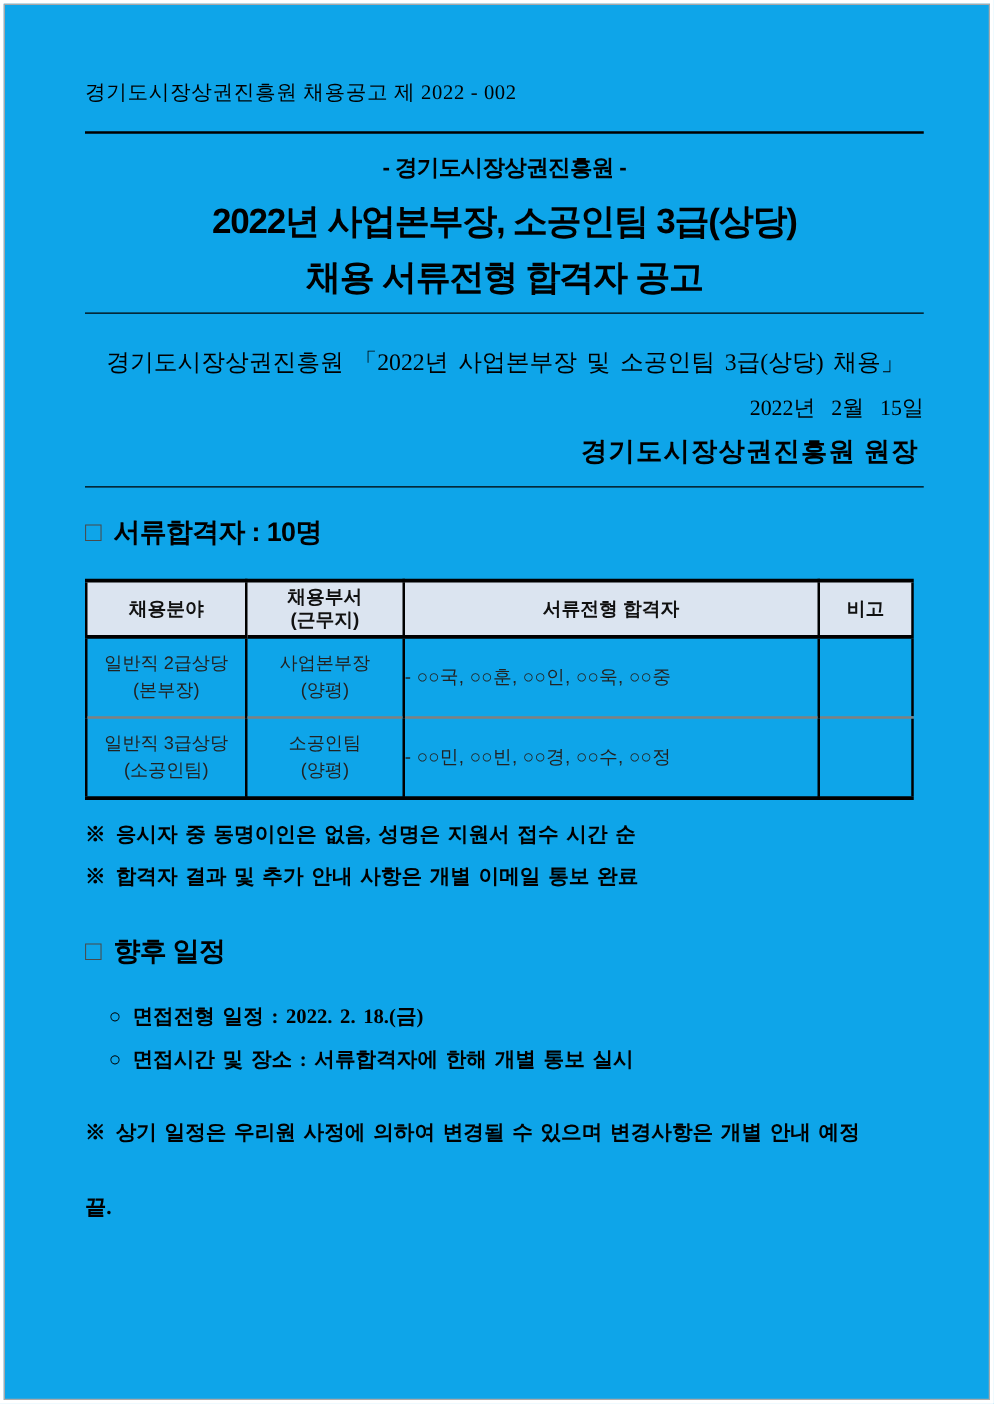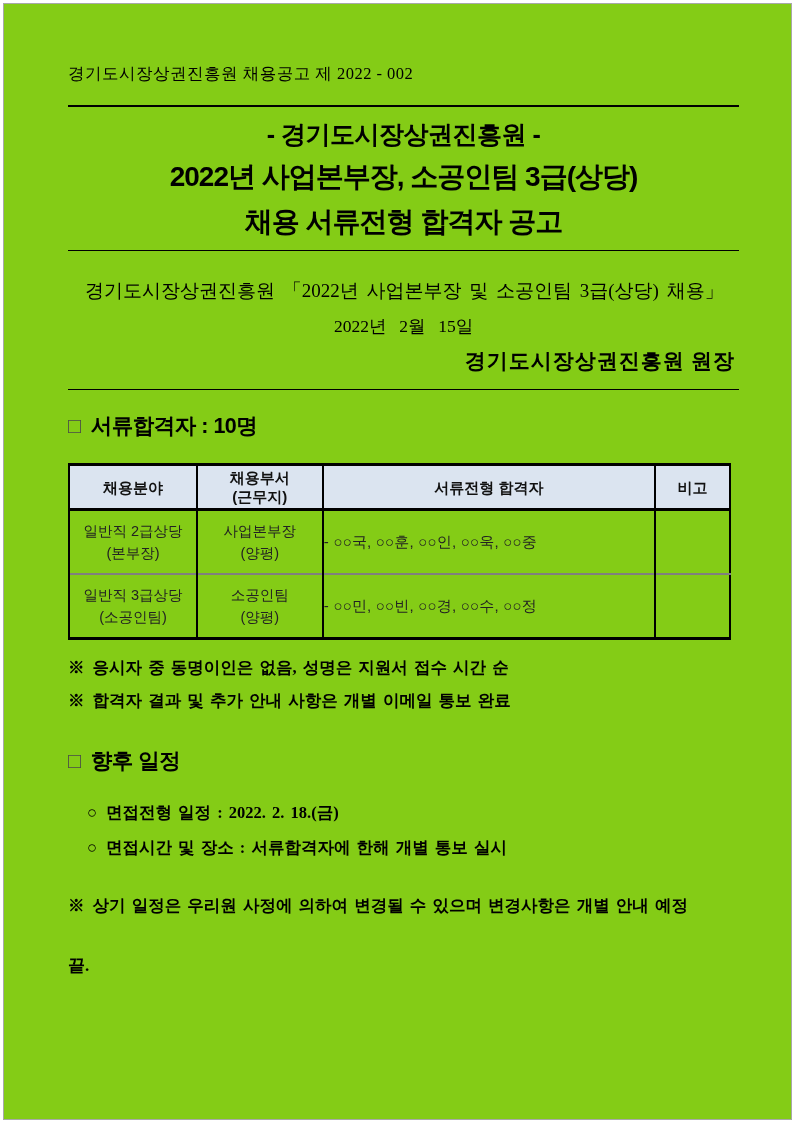--- a/index.html
+++ b/index.html
@@ -7,50 +7,50 @@
     width:795px;height:1123px;
     font-family:"Liberation Serif","DejaVu Serif",serif;
     color:#000;
     position:relative;
   }
   .page{
     box-sizing:border-box;
     position:absolute;left:3px;top:3px;
     width:789px;height:1117px;
     border:1px solid #a8a8a8;
-    background:#84cc16;
+    background:#0ea5e9;
     overflow:hidden;
   }
   .content{padding:0 52px 0 64px;}
   .doc-number{
     margin-top:58px;
     font-size:16.5px;line-height:24px;
     font-family:"Liberation Serif","DejaVu Serif",serif;
     letter-spacing:0.5px;
   }
   .rule{border:none;margin:0;}
   .rule-1{margin-top:19px;border-top:2px solid #000;}
   .rule-2{margin-top:11px;border-top:1.5px solid #000;}
   .rule-3{margin-top:13px;border-top:1.5px solid #000;}
   .org-subtitle{
     margin-top:13px;text-align:center;
     font-family:"Liberation Sans","DejaVu Sans",sans-serif;
-    font-weight:bold;font-size:25px;line-height:28px;letter-spacing:-0.5px;
+    font-weight:bold;font-size:18px;line-height:28px;letter-spacing:-0.5px;
   }
   .doc-title{
     text-align:center;
     font-family:"Liberation Sans","DejaVu Sans",sans-serif;
     font-weight:bold;font-size:28px;line-height:34px;letter-spacing:-1px;
   }
   .doc-title.line1{margin-top:12px;}
   .doc-title.line2{margin-top:11px;}
   .body-par{margin-top:23px;font-size:19px;line-height:33px;word-spacing:3px;}
   .body-line.indent{padding-left:17px;}
   .date-line{
-    margin-top:6px;text-align:center;font-size:17.5px;line-height:26px;
+    margin-top:6px;text-align:right;font-size:17.5px;line-height:26px;
     white-space:pre;word-spacing:2px;
   }
   .signature{
     margin-top:7px;text-align:right;
     font-weight:bold;font-size:21px;line-height:30px;letter-spacing:1px;
     padding-right:4px;
   }
   .section-heading{
     font-family:"Liberation Sans","DejaVu Sans",sans-serif;
     font-weight:bold;font-size:21.5px;line-height:28px;letter-spacing:-0.5px;

